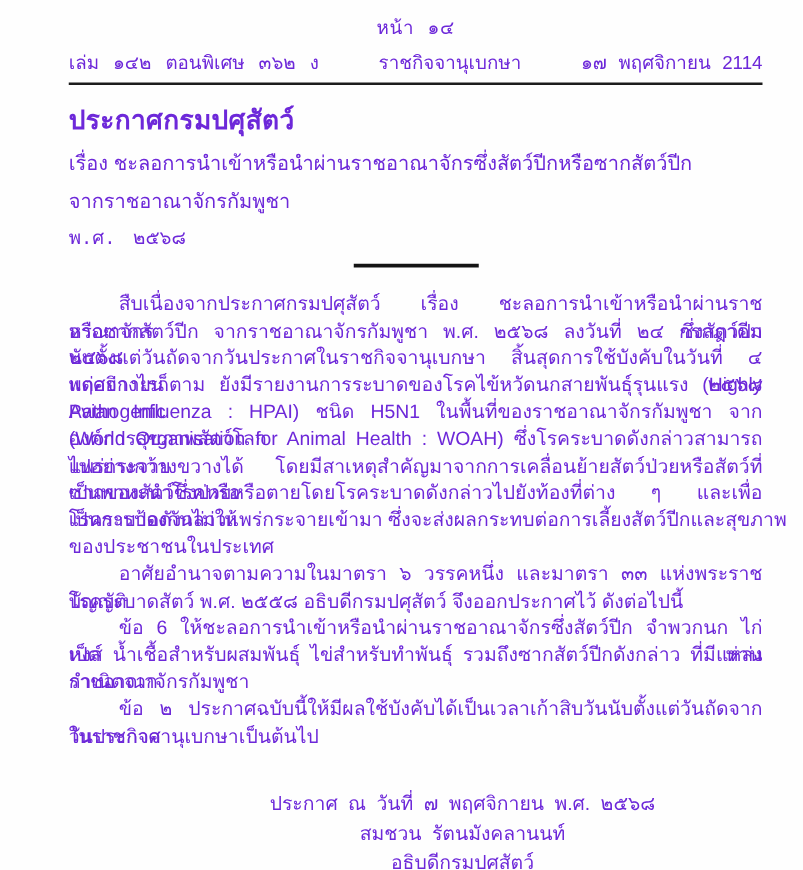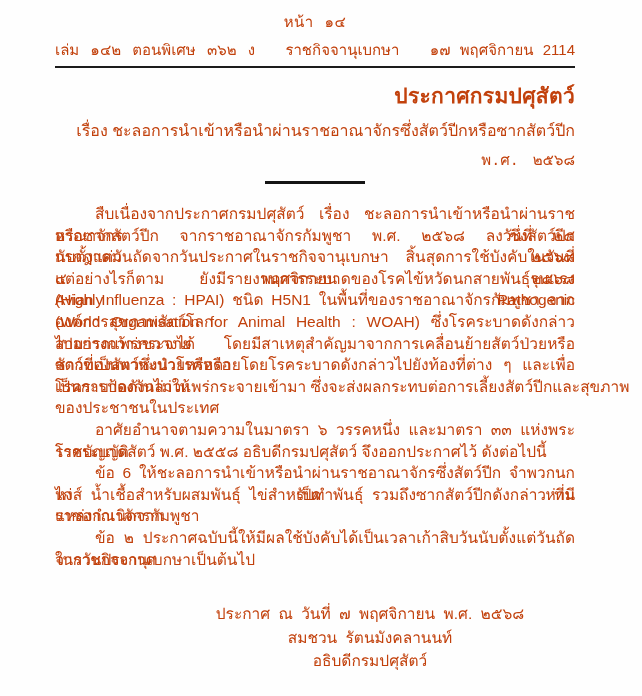--- a/index.html
+++ b/index.html
@@ -2,23 +2,23 @@
 <html><head>
 <meta charset="utf-8">
 <style>
   html, body { margin: 0; padding: 0; background: #ffffff; }
   .page {
     position: relative;
     width: 642px;
     height: 696px;
     box-sizing: border-box;
     background: #fefefe;
-    color: #c2410c;
+    color: #6d28d9;
     font-family: "Liberation Sans", "DejaVu Sans", sans-serif;
-    padding: 10px 67px 0 55px;
+    padding: 10px 32px 0 55px;
     overflow: hidden;
   }
   
   .page-no {
     text-align: center;
     font-size: 15px;
     letter-spacing: 0.5px;
     word-spacing: 6px;
   }
   .header-row {
@@ -29,21 +29,21 @@
     margin-top: 4px;
   }
   .header-left  { word-spacing: 7px; }
   .header-right { word-spacing: 5px; }
   .header-rule {
     border: none;
     border-top: 2.5px solid #1c1c1c;
     margin: 4px 0 0 0;
   }
   
-  .title-block { text-align: right; }
+  .title-block { text-align: left; }
   .title-main {
     font-size: 21px;
     font-weight: 600;
     margin-top: 11px;
     letter-spacing: 0.3px;
   }
   .title-sub { font-size: 16px; margin-top: 6px; }
   .title-sub2 { font-size: 16px; margin-top: 5px; }
   .title-year { font-size: 15px; margin-top: 5px; word-spacing: 5px; font-family: Liberation Mono, monospace; }
   .title-divider {
@@ -86,20 +86,21 @@
   <div class="header-row">
     <span class="header-left">เล่ม ๑๔๒ ตอนพิเศษ ๓๖๒ ง</span>
     <span class="header-center">ราชกิจจานุเบกษา</span>
     <span class="header-right">๑๗ พฤศจิกายน 2114</span>
   </div>
   <hr class="header-rule">
 
   <div class="title-block">
     <div class="title-main">ประกาศกรมปศุสัตว์</div>
     <div class="title-sub">เรื่อง ชะลอการนำเข้าหรือนำผ่านราชอาณาจักรซึ่งสัตว์ปีกหรือซากสัตว์ปีก</div>
+    <div class="title-sub2">จากราชอาณาจักรกัมพูชา</div>
     <div class="title-year">พ.ศ. ๒๕๖๘</div>
     <hr class="title-divider">
   </div>
 
   <div class="body-text">
 
     <div>
       <div class="line jl indent">สืบเนื่องจากประกาศกรมปศุสัตว์ เรื่อง ชะลอการนำเข้าหรือนำผ่านราชอาณาจักร ซึ่งสัตว์ปีก</div>
       <div class="line jl">หรือซากสัตว์ปีก จากราชอาณาจักรกัมพูชา พ.ศ. ๒๕๖๘ ลงวันที่ ๒๔ กรกฎาคม ๒๕๖๘</div>
       <div class="line jl">นับตั้งแต่วันถัดจากวันประกาศในราชกิจจานุเบกษา สิ้นสุดการใช้บังคับในวันที่ ๔ พฤศจิกายน ๒๕๖๘</div>

